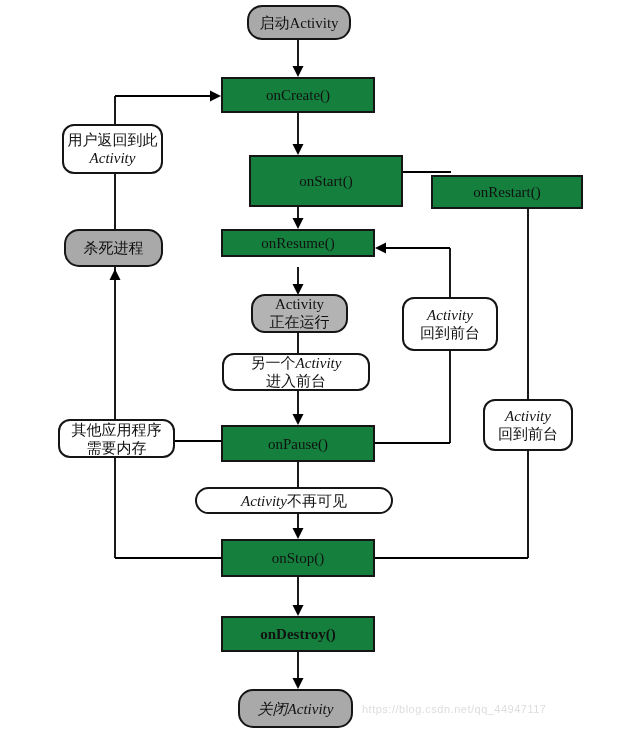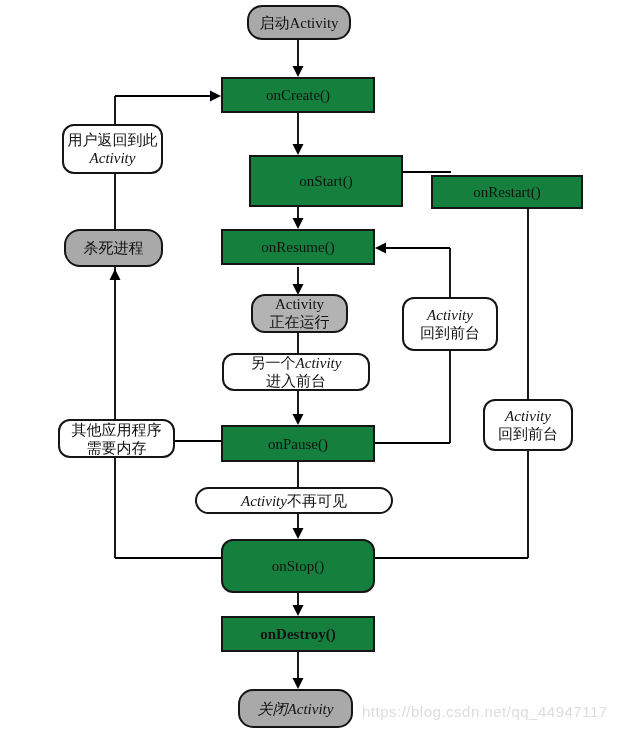--- a/index.html
+++ b/index.html
@@ -19,21 +19,21 @@
   }
   .proc  { background:#15803d; border:2px solid #151515; }
   .pill  { background:#a9a9a9; border:2px solid #151515; border-radius:15px; }
   .pill2 { background:#b3b3b3; border:2px solid #151515; border-radius:14px; }
   .note  { background:#ffffff; border:2px solid #151515; border-radius:12px;justify-content:center; }
   .stad  { border-radius:14px; }
   .it    { font-style:italic; }
   .watermark {
     position:absolute; left:362px; top:703px;
     font-family:"Liberation Sans", "DejaVu Sans", sans-serif;
-    font-size:15px; color:#dddddd; letter-spacing:0.5px; white-space:nowrap;
+    font-size:11px; color:#dddddd; letter-spacing:0.5px; white-space:nowrap;
   }
 </style>
 </head>
 <body>
 
 <div class="canvas">
 
   <svg class="wires" viewBox="0 0 618 733" xmlns="http://www.w3.org/2000/svg">
 
     <g>
@@ -105,37 +105,37 @@
 
   <div class="node pill" style="left:247px; top:5px; width:104px; height:35px;text-align:center;">
     <span>启动Activity</span>
   </div>
 
   <div class="node note" style="left:62px; top:124px; width:101px; height:50px;">
     <span>用户返回到此</span>
     <span class="it">Activity</span>
   </div>
 
-  <div class="node pill" style="left:64px; top:229px; width:99px; height:38px;border-radius:16px;">
+  <div class="node pill" style="left:64px; top:229px; width:99px; height:38px;">
     <span>杀死进程</span>
   </div>
 
   <div class="node proc" style="left:221px; top:77px; width:154px; height:36px;">
     <span>onCreate()</span>
   </div>
 
   <div class="node proc" style="left:205px; top:155px; width:154px; height:52px;margin-left:44px;">
     <span>onStart()</span>
   </div>
 
   <div class="node proc" style="left:431px; top:155px; width:152px; height:34px;margin-top:20px;">
     <span>onRestart()</span>
   </div>
 
-  <div class="node proc" style="left:221px; top:229px; width:154px; height:36px;">
+  <div class="node proc" style="left:221px; top:229px; width:154px; height:28px;">
     <span>onResume()</span>
   </div>
 
   <div class="node pill2" style="left:251px; top:294px; width:97px; height:39px; line-height:1.15;">
     <span>Activity</span>
     <span>正在运行</span>
   </div>
 
   <div class="node note" style="left:402px; top:297px; width:96px; height:54px;">
     <span class="it">Activity</span>
@@ -159,21 +159,21 @@
   <div class="node note" style="left:483px; top:399px; width:90px; height:52px;">
     <span class="it">Activity</span>
     <span>回到前台</span>
   </div>
 
   <div class="node note stad" style="left:195px; top:487px; width:198px; height:27px; flex-direction:row;">
     <span class="it">Activity</span>
       <span>不再可见</span>
   </div>
 
-  <div class="node proc" style="left:221px; top:539px; width:154px; height:54px;border-radius:12px;">
+  <div class="node proc" style="left:221px; top:539px; width:154px; height:38px;">
     <span>onStop()</span>
   </div>
 
   <div class="node proc" style="left:221px; top:616px; width:154px; height:36px;font-weight:bold;">
     <span>onDestroy()</span>
   </div>
 
   <div class="node pill" style="left:238px; top:689px; width:115px; height:39px;font-style:italic;">
     <span>关闭Activity</span>
   </div>

